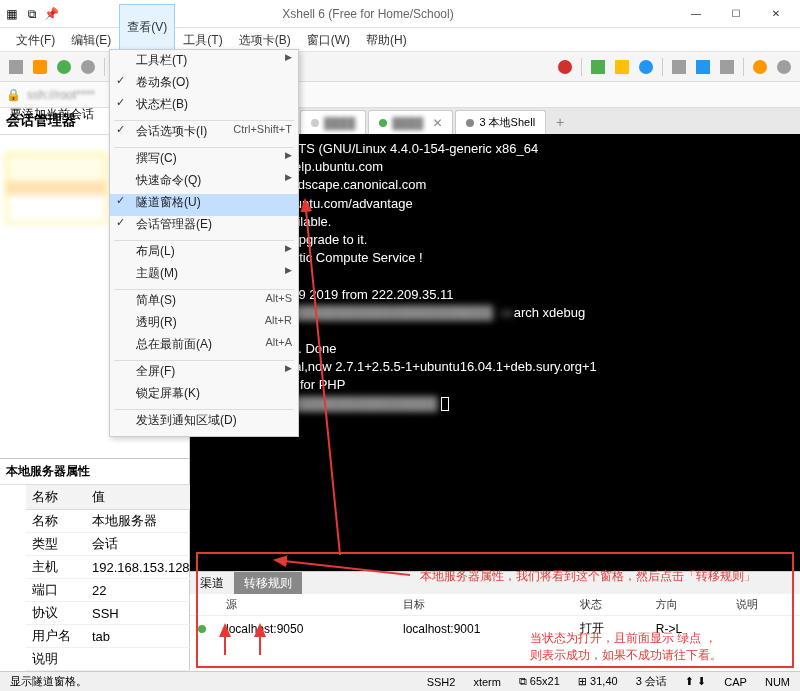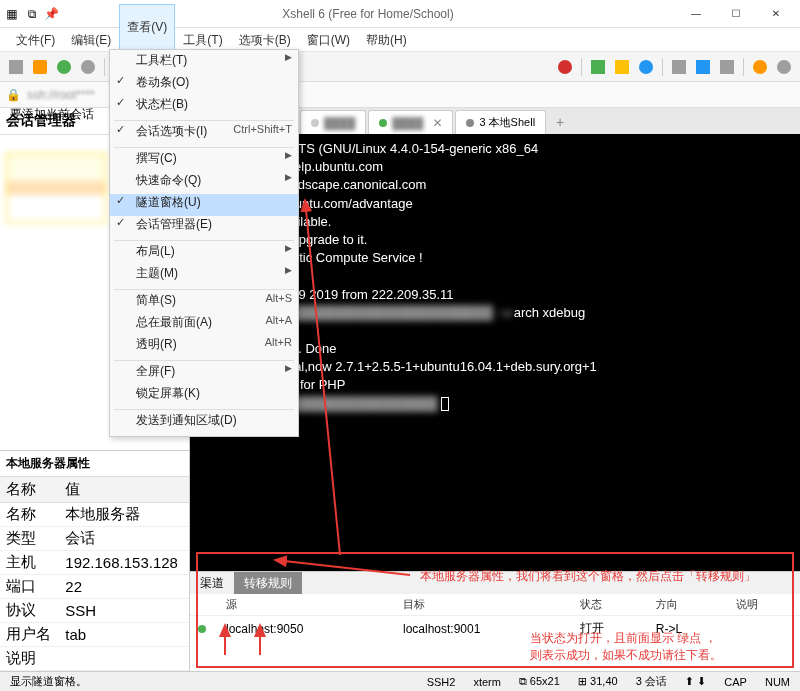--- a/index.html
+++ b/index.html
@@ -42,21 +42,21 @@
 
 
 .left-panel { width: 190px; background: #fff; border-right: 1px solid #ccc; display: flex; flex-direction: column; }
 .left-panel .panel-header { padding: 4px 6px; font-size: 14px; font-weight: bold; border-bottom: 1px solid #ddd; }
 .left-panel .tree-area { flex: 1; padding: 8px 6px; }
 .left-panel .tree-area .blur-block { width: 100px; height: 70px; background: linear-gradient(#fffde7 0%, #fffde7 40%, #ffe0b2 40%, #ffe0b2 60%, #fff 60%); filter: blur(3px); margin: 10px 0; border: 1px solid #fd0; }
 
 
 .props { border-top: 1px solid #ccc; }
 .props .props-header { padding: 4px 6px; font-weight: bold; border-bottom: 1px solid #ddd; }
-.props table { width: 100%; border-collapse: collapse; font-size: 15px; }
+.props table { width: 100%; border-collapse: collapse; font-size: 13px; margin-left: 26px; }
 .props th { text-align: left; padding: 3px 6px; background: #f3f3f3; border-bottom: 1px solid #ddd; font-weight: normal; }
 .props td { padding: 2px 6px; border-bottom: 1px solid #f0f0f0; }
 
 
 .right-panel { flex: 1; display: flex; flex-direction: column; background: #f0f0f0; }
 
 
 .tab-strip { height: 26px; display: flex; align-items: flex-end; background: #e8e8e8; padding-left: 110px; gap: 2px; }
 .tab { height: 24px; background: #fff; border: 1px solid #ccc; border-bottom: none; padding: 0 10px; display: flex; align-items: center; gap: 5px; font-size: 11px; border-radius: 3px 3px 0 0; }
 .tab .dot { width: 8px; height: 8px; border-radius: 50%; background: #4caf50; }
@@ -370,26 +370,26 @@
     <div class="dd-item">
       <span>主题(M)</span>
       <span class="arrow">▶</span>
     </div>
     <div class="dd-sep"></div>
     <div class="dd-item">
       <span>简单(S)</span>
       <span class="shortcut">Alt+S</span>
     </div>
     <div class="dd-item">
+      <span>透明(R)</span>
+      <span class="shortcut">Alt+R</span>
+    </div>
+    <div class="dd-item">
       <span>总在最前面(A)</span>
       <span class="shortcut">Alt+A</span>
-    </div>
-    <div class="dd-item">
-      <span>透明(R)</span>
-      <span class="shortcut">Alt+R</span>
     </div>
     <div class="dd-sep"></div>
     <div class="dd-item">
       <span>全屏(F)</span>
       <span class="arrow">▶</span>
     </div>
     <div class="dd-item">
       <span>锁定屏幕(K)</span>
     </div>
     <div class="dd-sep"></div>

